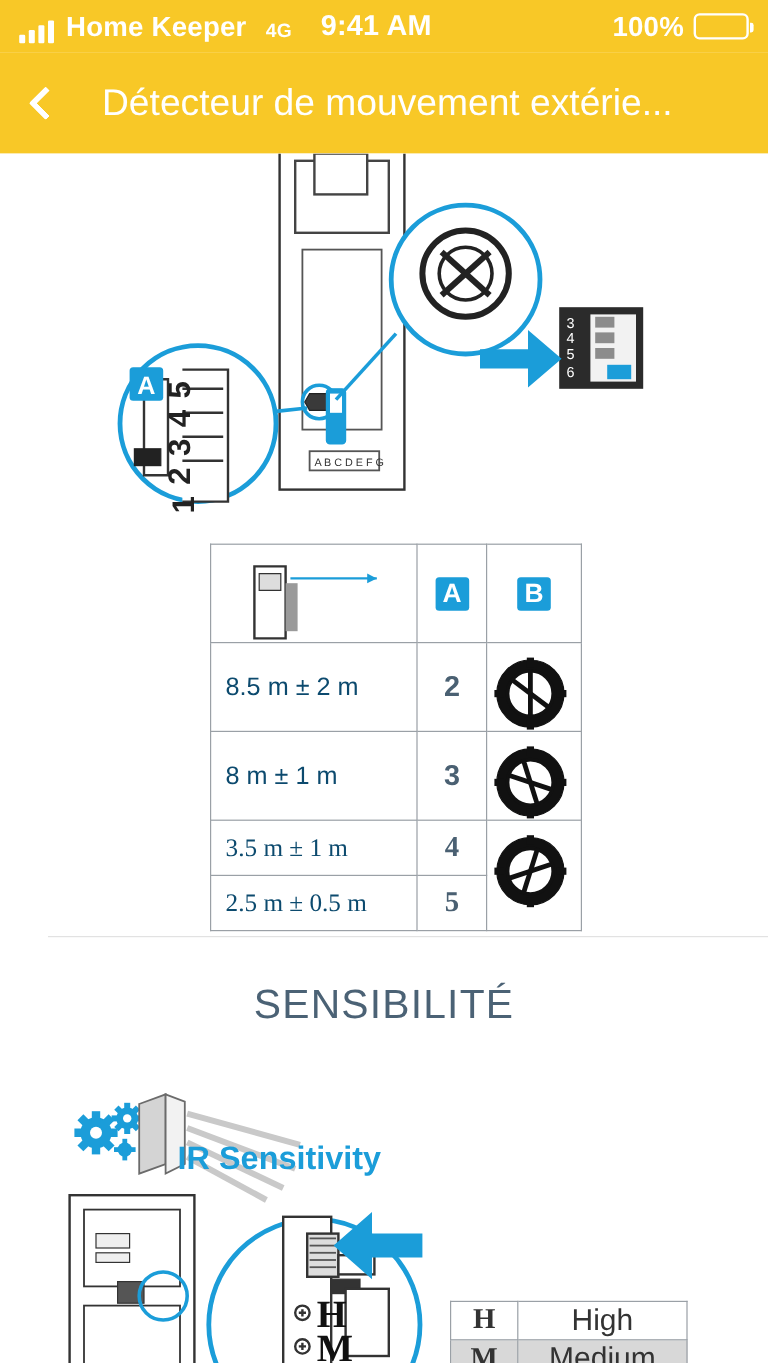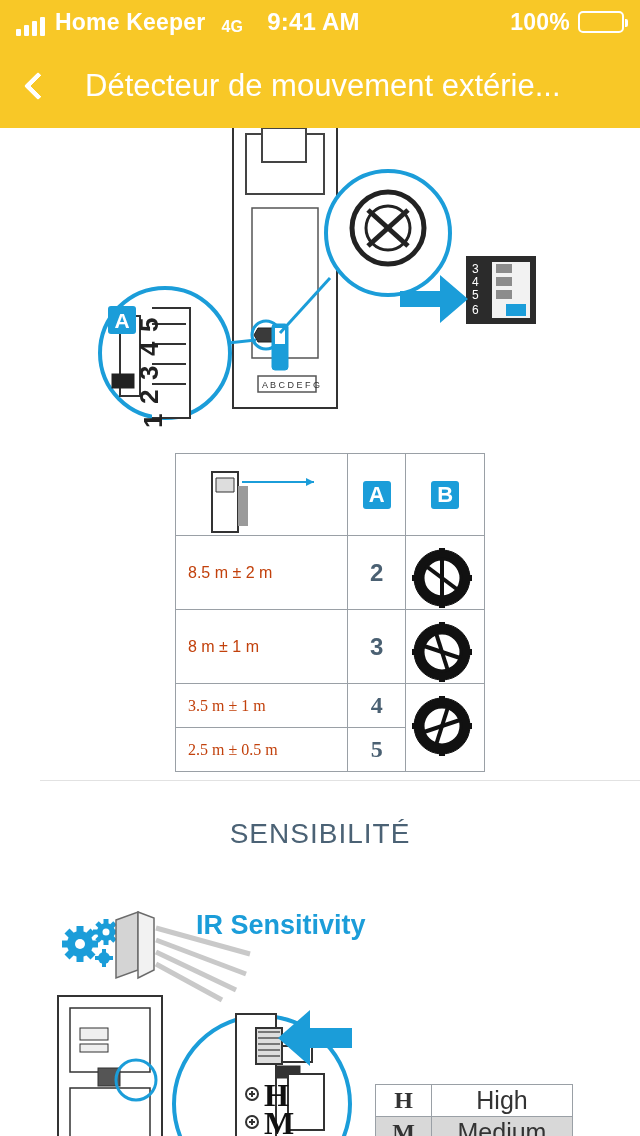--- a/index.html
+++ b/index.html
@@ -61,41 +61,41 @@
   
   .content { position:relative; width:640px; height:1008px; background:#fff; overflow:hidden; }
   .divider { height:1px; background:#e2e2e2; margin: 8px 40px; }
 
   
   .tbl1 {
     position:absolute; left:175px; top:325px; width:310px;
     border-collapse: collapse; font-size: 24px; color:#333;
   }
   .tbl1 td { border:1px solid #9aa0a6; padding:0; }
-  .tbl1 .c-dist { width:166px; padding: 10px 12px; font-size:16px; color:#c2410c; }
+  .tbl1 .c-dist { width:166px; padding: 10px 12px; font-size:21px; color:#0c4a6e; }
   .tbl1 .c-a { width:56px; text-align:center; font-weight:bold; color:#4a6072; font-size:24px;}
   .tbl1 .c-b { width:76px; text-align:center; }
   .tbl1 .hrow td { height:82px; }
   .tbl1 .row-tall td { height:74px; }
   .tbl1 .row-short td { height:44px;font-family:Liberation Serif, serif; }
 
   .badge-a, .badge-b {
     display:inline-block; background:#1b9dd9; color:#fff; font-weight:bold;
     font-size:22px; width:28px; height:28px; line-height:28px; text-align:center;
     border-radius:3px;
   }
 
   .sect-title {
     position:absolute; left:0; top:690px; width:640px; text-align:center;
-    font-size:28px; color:#4b6275; letter-spacing:1px; font-weight:400;
+    font-size:34px; color:#4b6275; letter-spacing:1px; font-weight:400;
   }
 
   .ir-label {
-    position:absolute; left:148px; top:782px;
-    font-size:27px; font-weight:bold; color:#1b9dd9;margin-left:48px;
+    position:absolute; left:148px; top:822px;
+    font-size:27px; font-weight:bold; color:#1b9dd9;
   }
 
   
   .tbl2 {
     position:absolute; left:375px; top:956px; width:198px;
     border-collapse:collapse; font-size:23px; color:#333;
   }
   .tbl2 td { border:1px solid #9aa0a6; height:32px; }
   .tbl2 .k { width:56px; text-align:center; font-weight:bold; font-family:"Liberation Serif", serif; font-size:24px;}
   .tbl2 .v { text-align:center; font-size:25px; }

